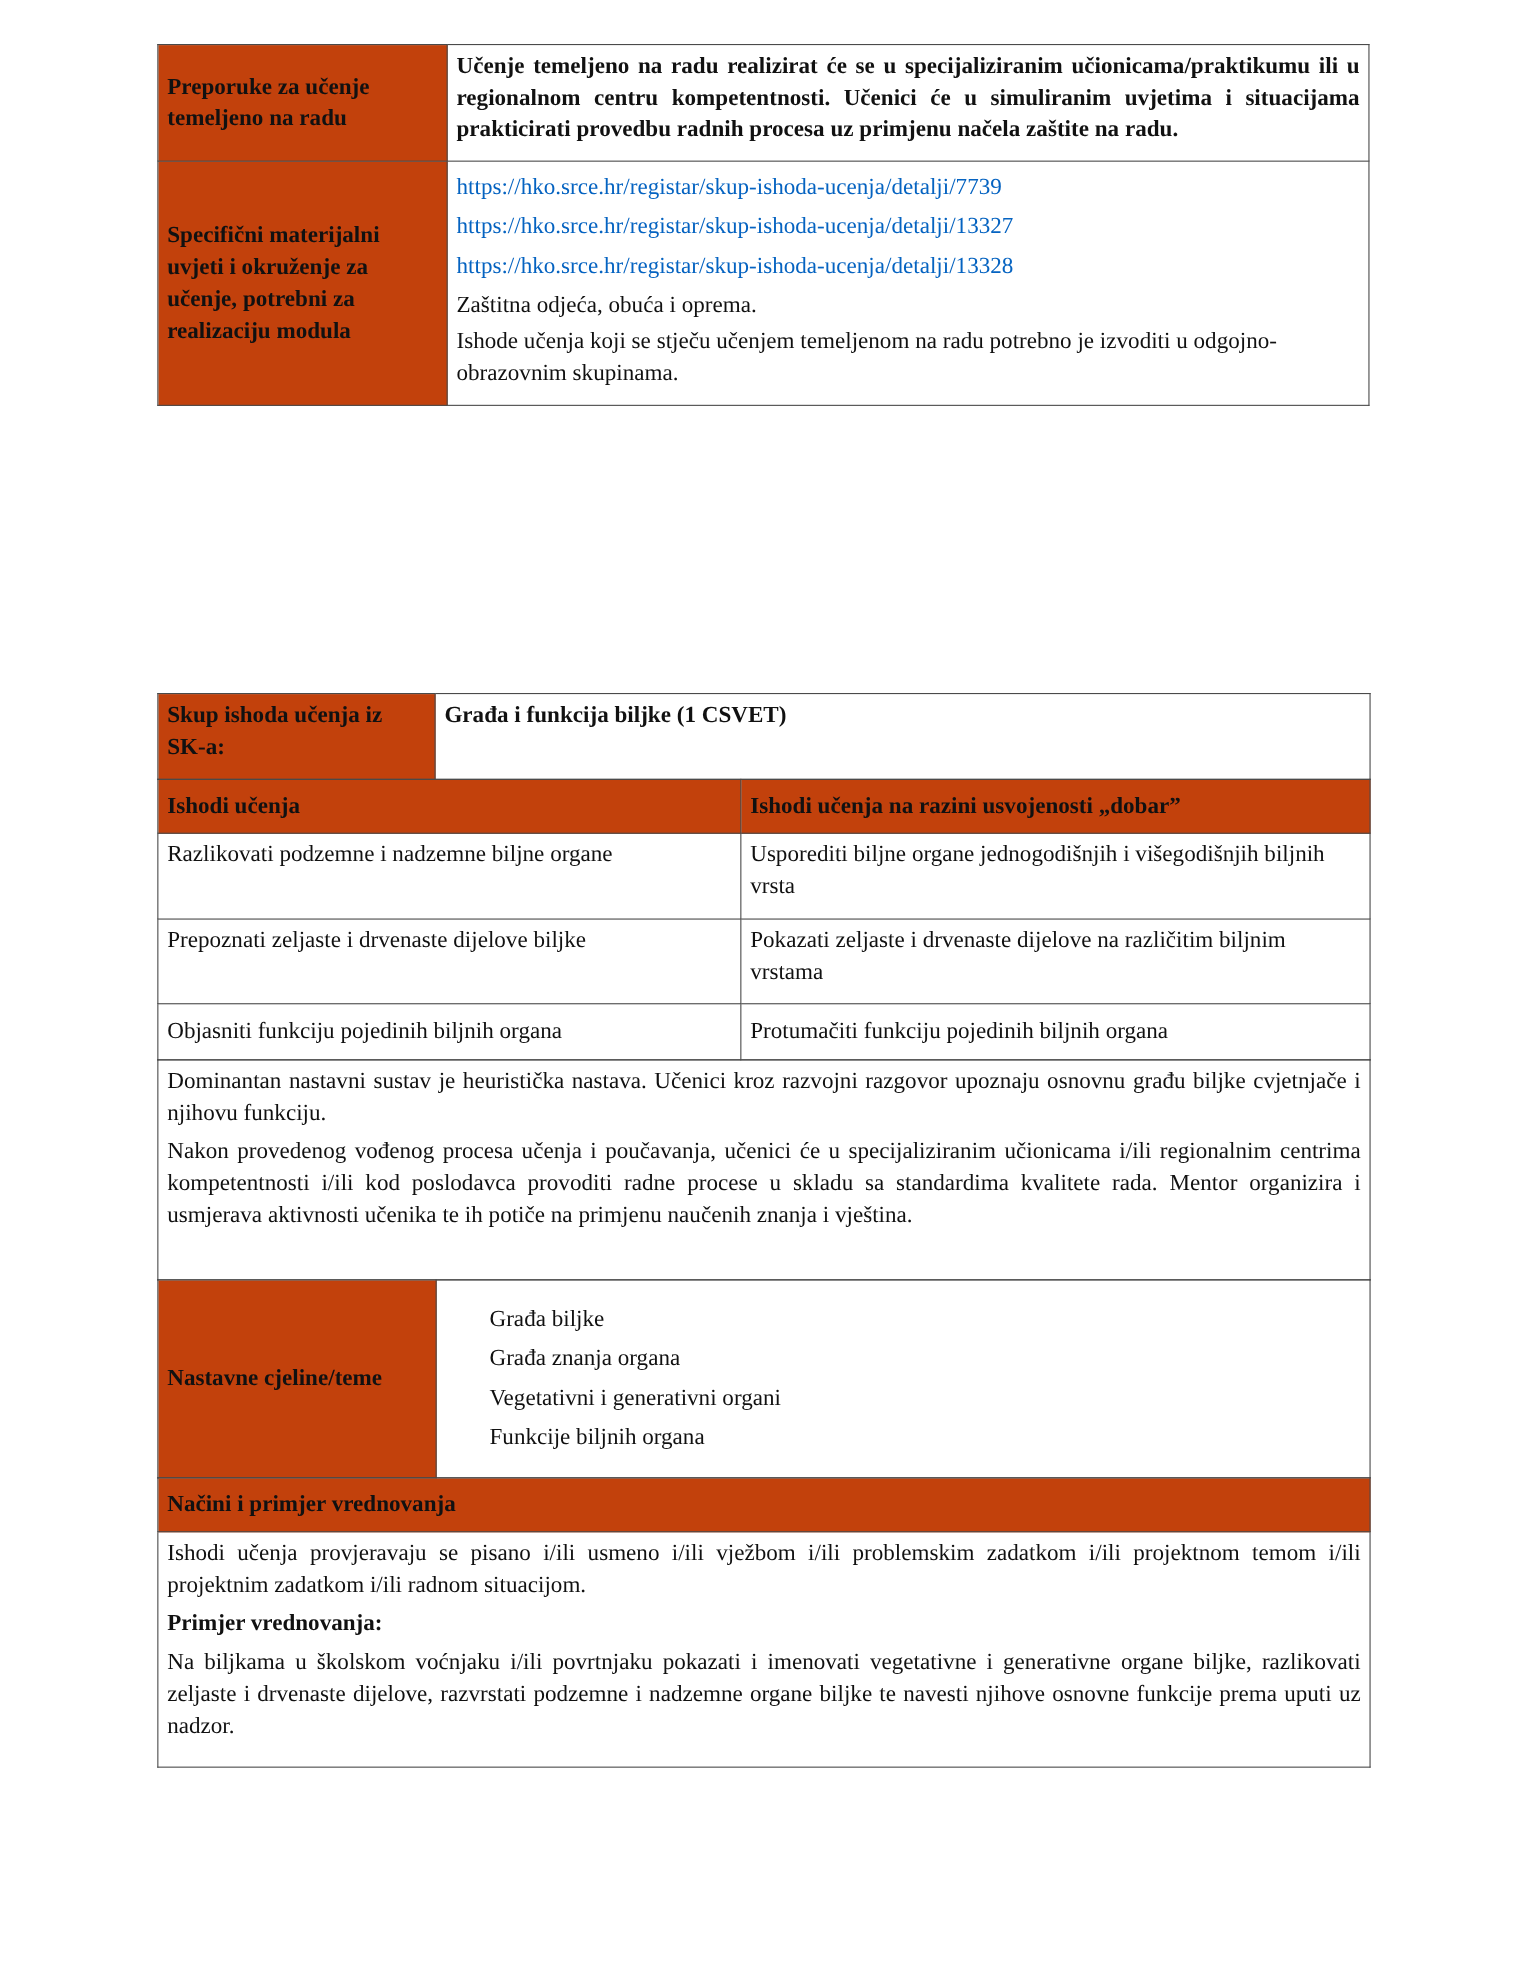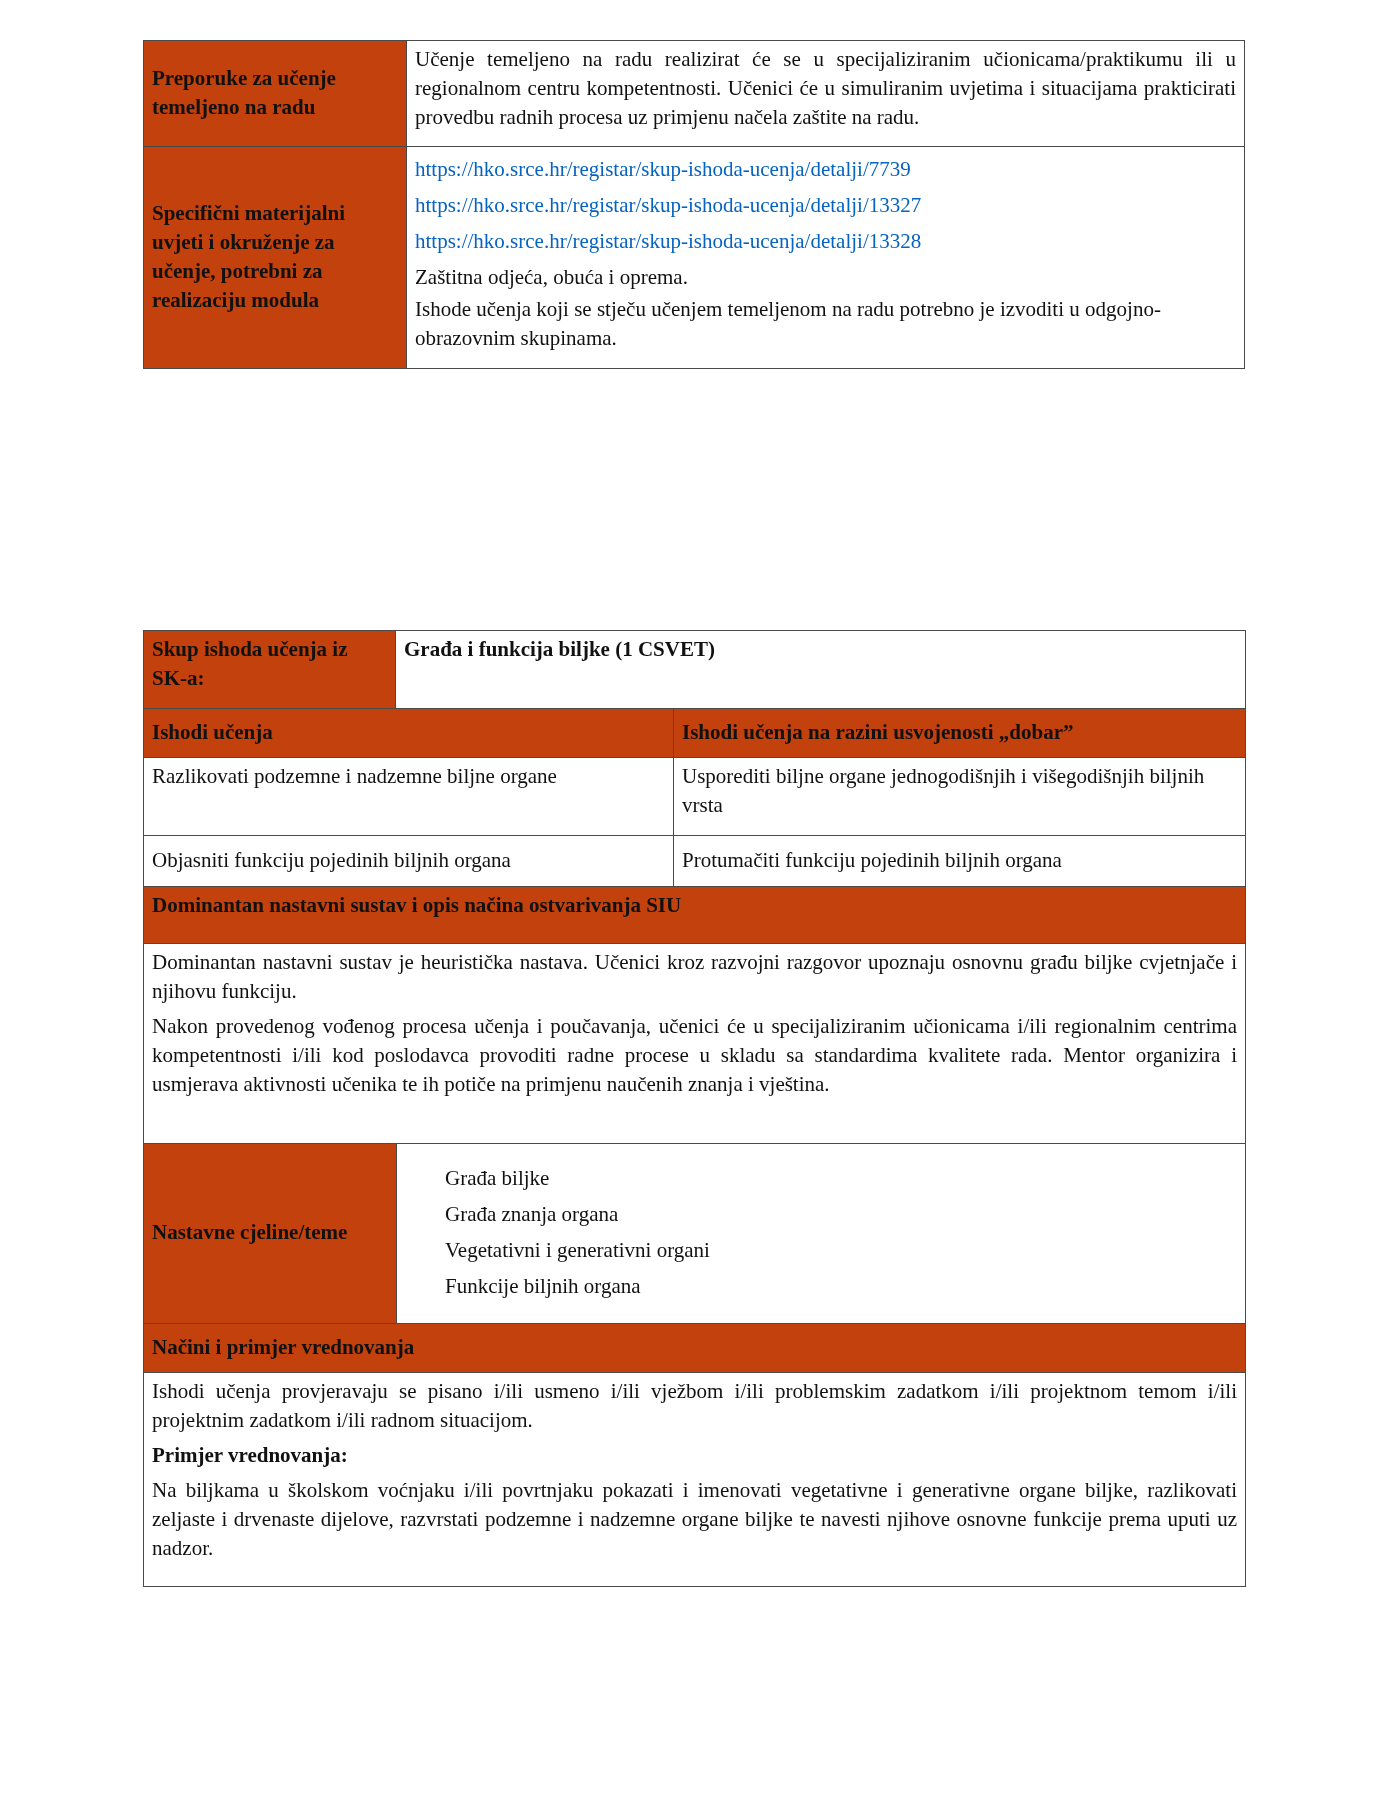--- a/index.html
+++ b/index.html
@@ -21,21 +21,21 @@
 <body>
 
 <table class="tbl" style="left:143px; top:40px; width:1101px;">
   <colgroup>
       <col style="width:263px">
       <col style="width:838px">
     </colgroup>
   <tbody>
       <tr style="height:106px">
     <td class="fill lbl mid pad" style="padding-left:8px;">Preporuke za učenje temeljeno na radu</td>
-    <td class="just pad" style="padding-top:8px;">Učenje temeljeno na radu realizirat će se u specijaliziranim učionicama/praktikumu ili u regionalnom centru kompetentnosti. Učenici će u simuliranim uvjetima i situacijama prakticirati provedbu radnih procesa uz primjenu načela zaštite na radu.</td>
+    <td class="just pad" style="padding-top:8px;font-weight:bold;">Učenje temeljeno na radu realizirat će se u specijaliziranim učionicama/praktikumu ili u regionalnom centru kompetentnosti. Učenici će u simuliranim uvjetima i situacijama prakticirati provedbu radnih procesa uz primjenu načela zaštite na radu.</td>
   </tr>
   <tr style="height:222px">
     <td class="fill lbl mid pad">Specifični materijalni uvjeti i okruženje za učenje, potrebni za realizaciju modula</td>
     <td class="pad" style="padding-top:6px;">
       <a class="link">https://hko.srce.hr/registar/skup-ishoda-ucenja/detalji/7739</a>
       <a class="link">https://hko.srce.hr/registar/skup-ishoda-ucenja/detalji/13327</a>
       <a class="link">https://hko.srce.hr/registar/skup-ishoda-ucenja/detalji/13328</a>
       <span class="para" style="line-height:36px;">Zaštitna odjeća, obuća i oprema.</span>
       <span class="para">Ishode učenja koji se stječu učenjem temeljenom na radu potrebno je izvoditi u odgojno-obrazovnim skupinama.</span>
     </td>
@@ -65,35 +65,36 @@
       </colgroup>
     <tbody>
         <tr style="height:49px" class="fill">
       <td class="lbl pad mid">Ishodi učenja</td>
       <td class="lbl pad mid">Ishodi učenja na razini usvojenosti „dobar”</td>
     </tr>
     <tr style="height:78px">
       <td class="pad" style="padding-top:8px;">Razlikovati podzemne i nadzemne biljne organe</td>
       <td class="pad" style="padding-top:8px;">Usporediti biljne organe  jednogodišnjih i višegodišnjih biljnih vrsta</td>
     </tr>
+    <tr style="height:77px">
+      <td class="pad" style="padding-top:8px;">Prepoznati zeljaste i drvenaste dijelove biljke</td>
+      <td class="pad" style="padding-top:8px;">Pokazati zeljaste i drvenaste dijelove na različitim biljnim vrstama</td>
+    </tr>
     <tr style="height:51px">
       <td class="pad mid">Objasniti funkciju pojedinih biljnih organa</td>
       <td class="pad mid">Protumačiti funkciju pojedinih biljnih organa</td>
     </tr>
   </tbody>
     </table>
 
   <table class="tbl" style="position:relative; width:1102px; margin-top:-1px;">
     <colgroup>
         <col style="width:1102px">
       </colgroup>
     <tbody>
-        <tr style="height:57px" class="fill">
-      <td class="lbl pad" style="padding-top:8px;">Dominantan nastavni sustav i opis načina ostvarivanja SIU</td>
-    </tr>
     <tr style="height:200px">
       <td class="pad just" style="padding-top:10px;">
         <span class="para">Dominantan nastavni sustav je heuristička nastava. Učenici kroz razvojni razgovor upoznaju osnovnu građu biljke cvjetnjače i njihovu funkciju.</span>
         <span class="para gap">Nakon provedenog vođenog procesa učenja i poučavanja, učenici će u specijaliziranim učionicama i/ili regionalnim centrima kompetentnosti i/ili kod poslodavca provoditi radne procese u skladu sa standardima kvalitete rada. Mentor organizira i usmjerava aktivnosti učenika te ih potiče na primjenu naučenih znanja i vještina.</span>
       </td>
     </tr>
   </tbody>
     </table>
 
   <table class="tbl" style="position:relative; width:1102px; margin-top:-1px;">

